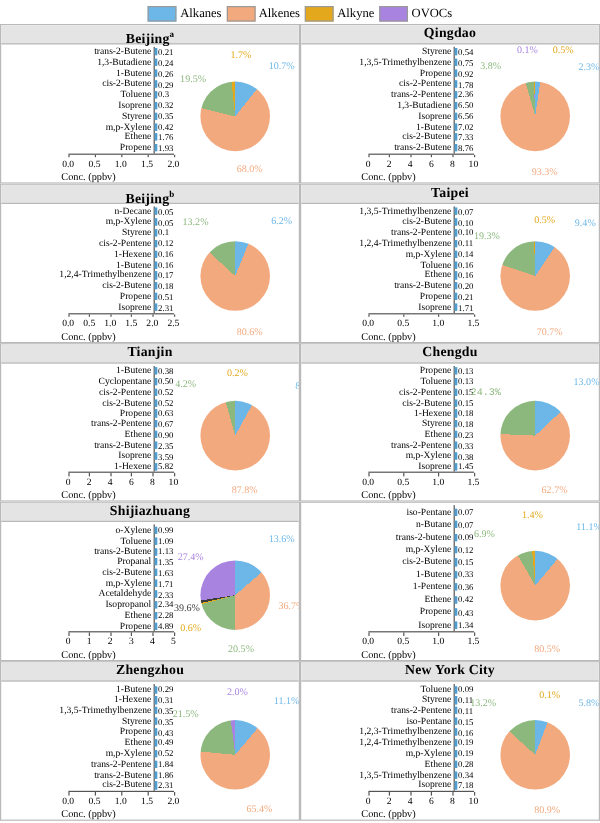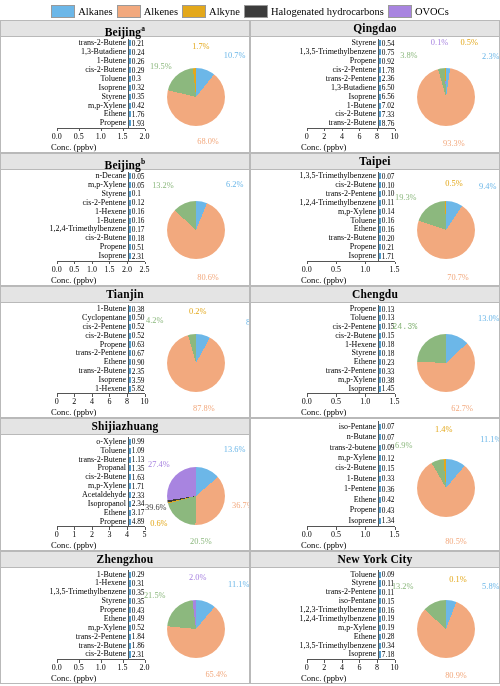--- a/index.html
+++ b/index.html
@@ -151,24 +151,20 @@
       <span class="lg-sw" style="background: rgb(108, 183, 232);"></span>
       <span class="lg-tx">Alkanes</span>
     </div>
     <div class="lg-item">
       <span class="lg-sw" style="background: rgb(242, 169, 126);"></span>
       <span class="lg-tx">Alkenes</span>
     </div>
     <div class="lg-item">
       <span class="lg-sw" style="background: rgb(227, 168, 27);"></span>
       <span class="lg-tx">Alkyne</span>
-    </div>
-    <div class="lg-item">
-      <span class="lg-sw" style="background: rgb(60, 60, 60);"></span>
-      <span class="lg-tx">Halogenated hydrocarbons</span>
     </div>
     <div class="lg-item">
       <span class="lg-sw" style="background: rgb(168, 132, 224);"></span>
       <span class="lg-tx">OVOCs</span>
     </div>
   </div>
 <div id="grid">
     <div class="panel">
       <div class="ptitle"><span>Beijing</span><sup>a</sup></div>
       <div class="pbody">
@@ -685,21 +681,21 @@
               <span class="bval">2.33</span>
             </div>
             <div class="brow">
               <span class="blabel">Isopropanol</span>
               <span class="bfill" style="width: 29.016%; background: rgb(108, 183, 232);"></span>
               <span class="bval">2.34</span>
             </div>
             <div class="brow">
               <span class="blabel">Ethene</span>
               <span class="bfill" style="width: 39.308%; background: rgb(108, 183, 232);"></span>
-              <span class="bval">3.17</span>
+              <span class="bval">2.28</span>
             </div>
             <div class="brow">
               <span class="blabel">Propene</span>
               <span class="bfill" style="width: 60.636%; background: rgb(108, 183, 232);"></span>
               <span class="bval">4.89</span>
             </div>
           </div>
           <div class="axis" style="width: 62%;">
             <div class="tick" style="left: 0%;"></div>
             <div class="ticklab" style="left: 0%;">0</div>

